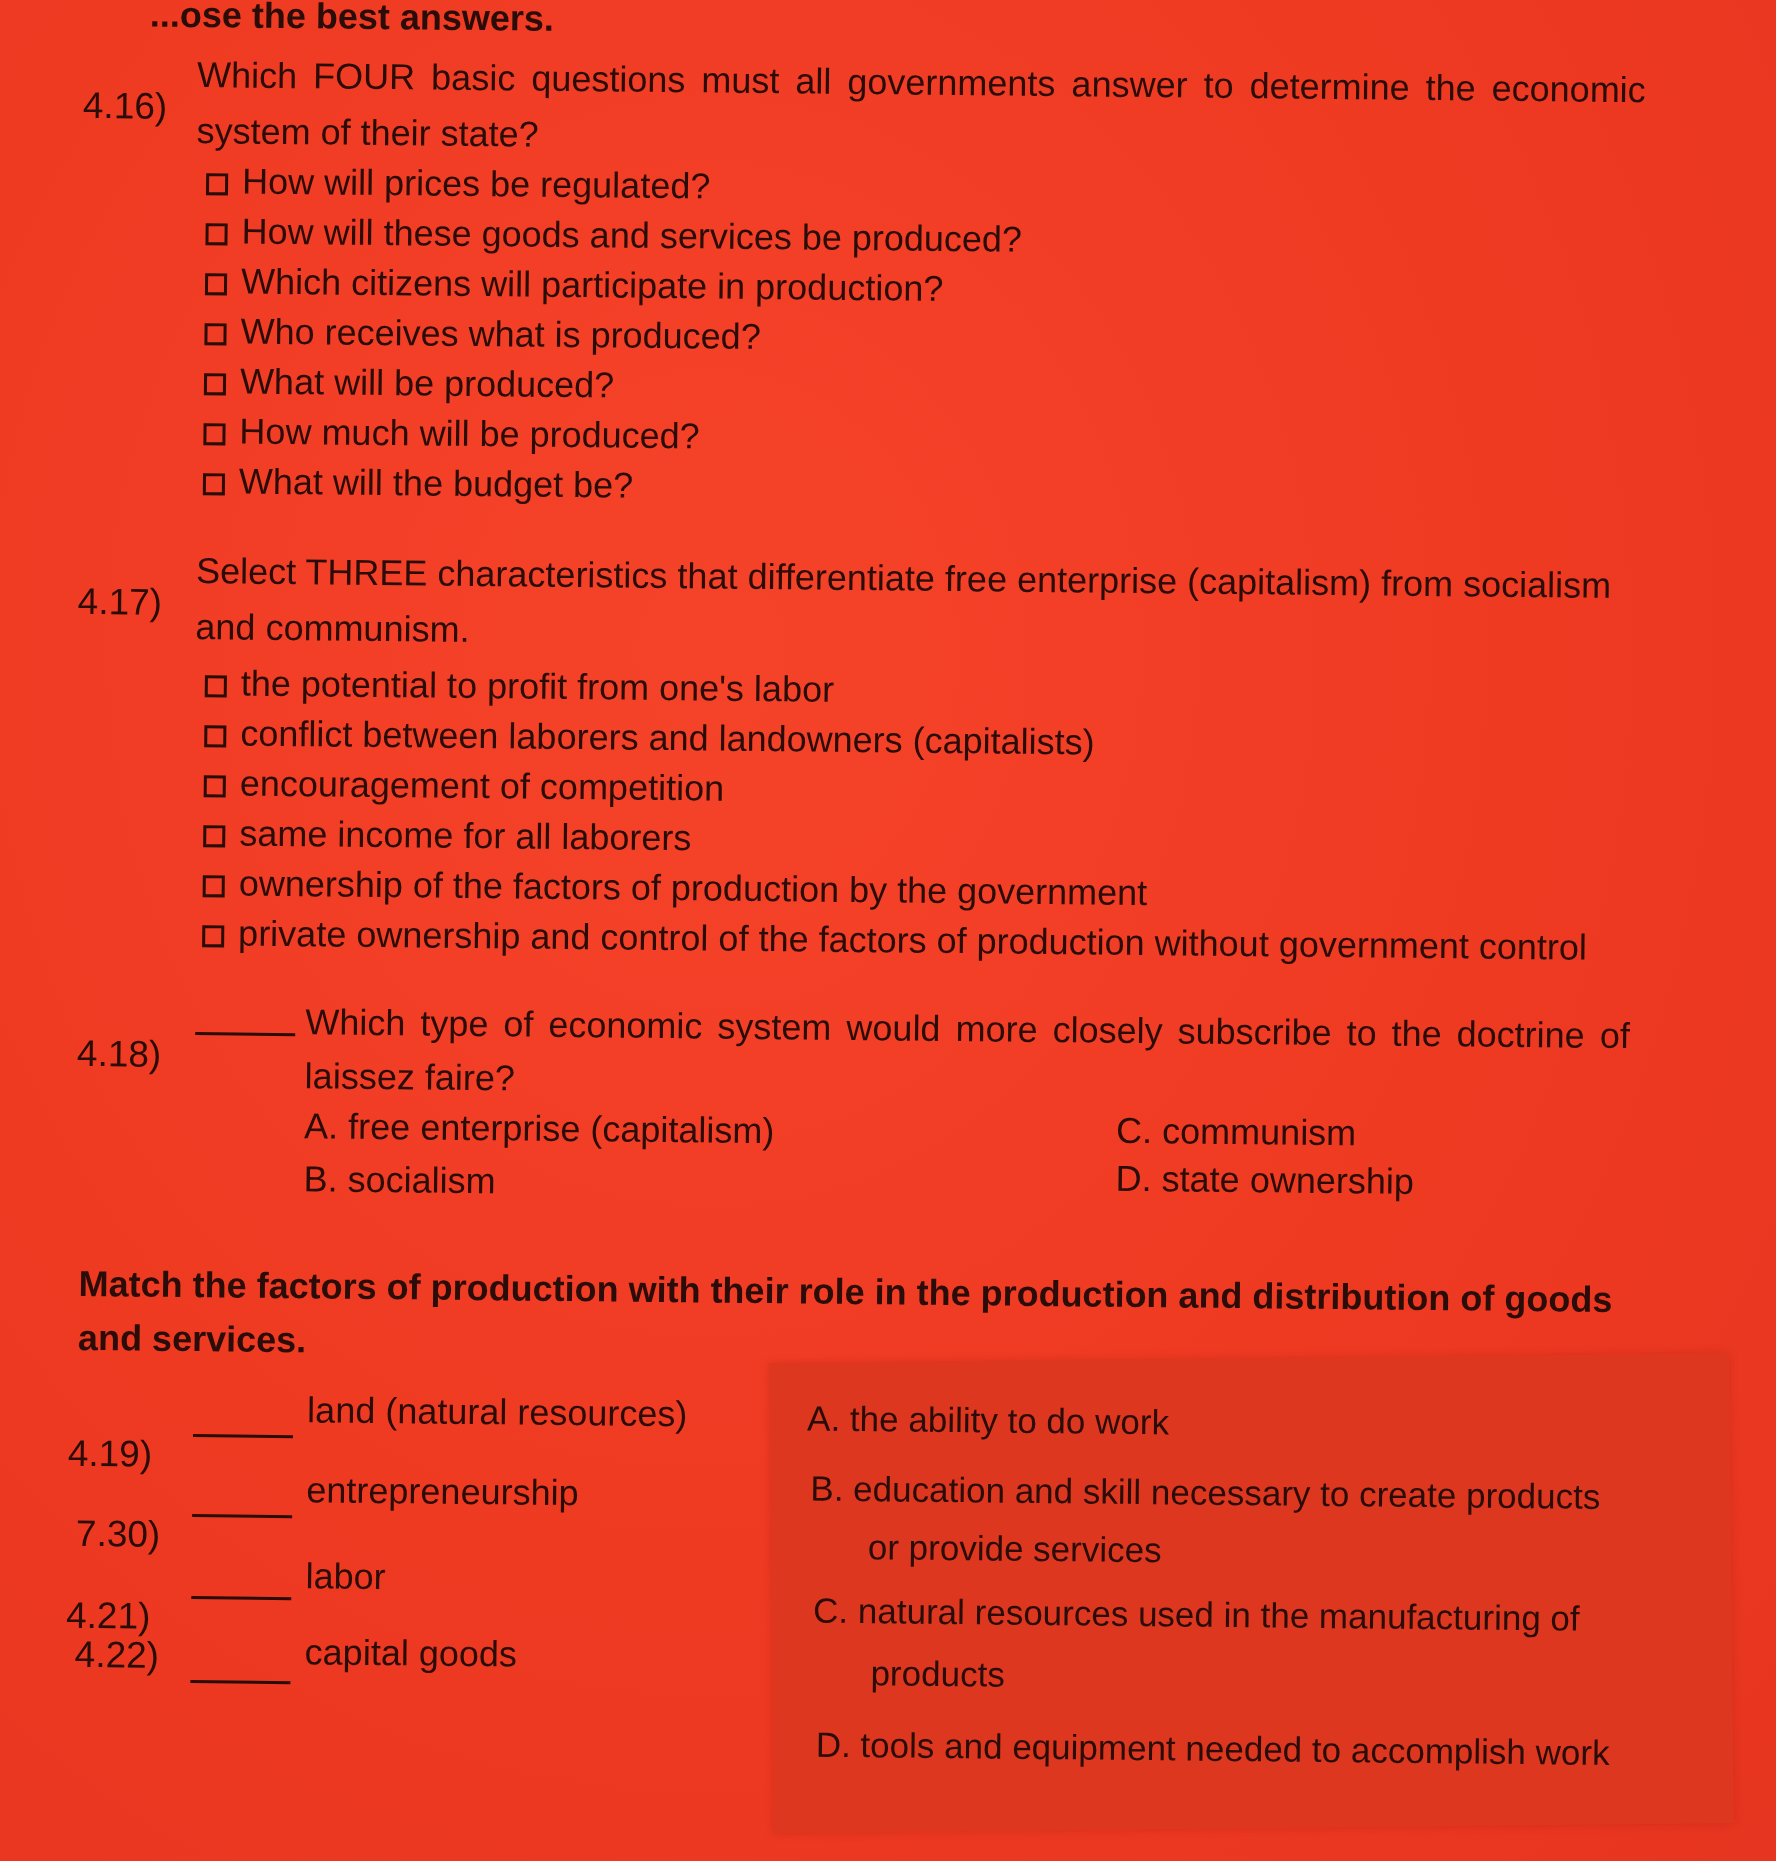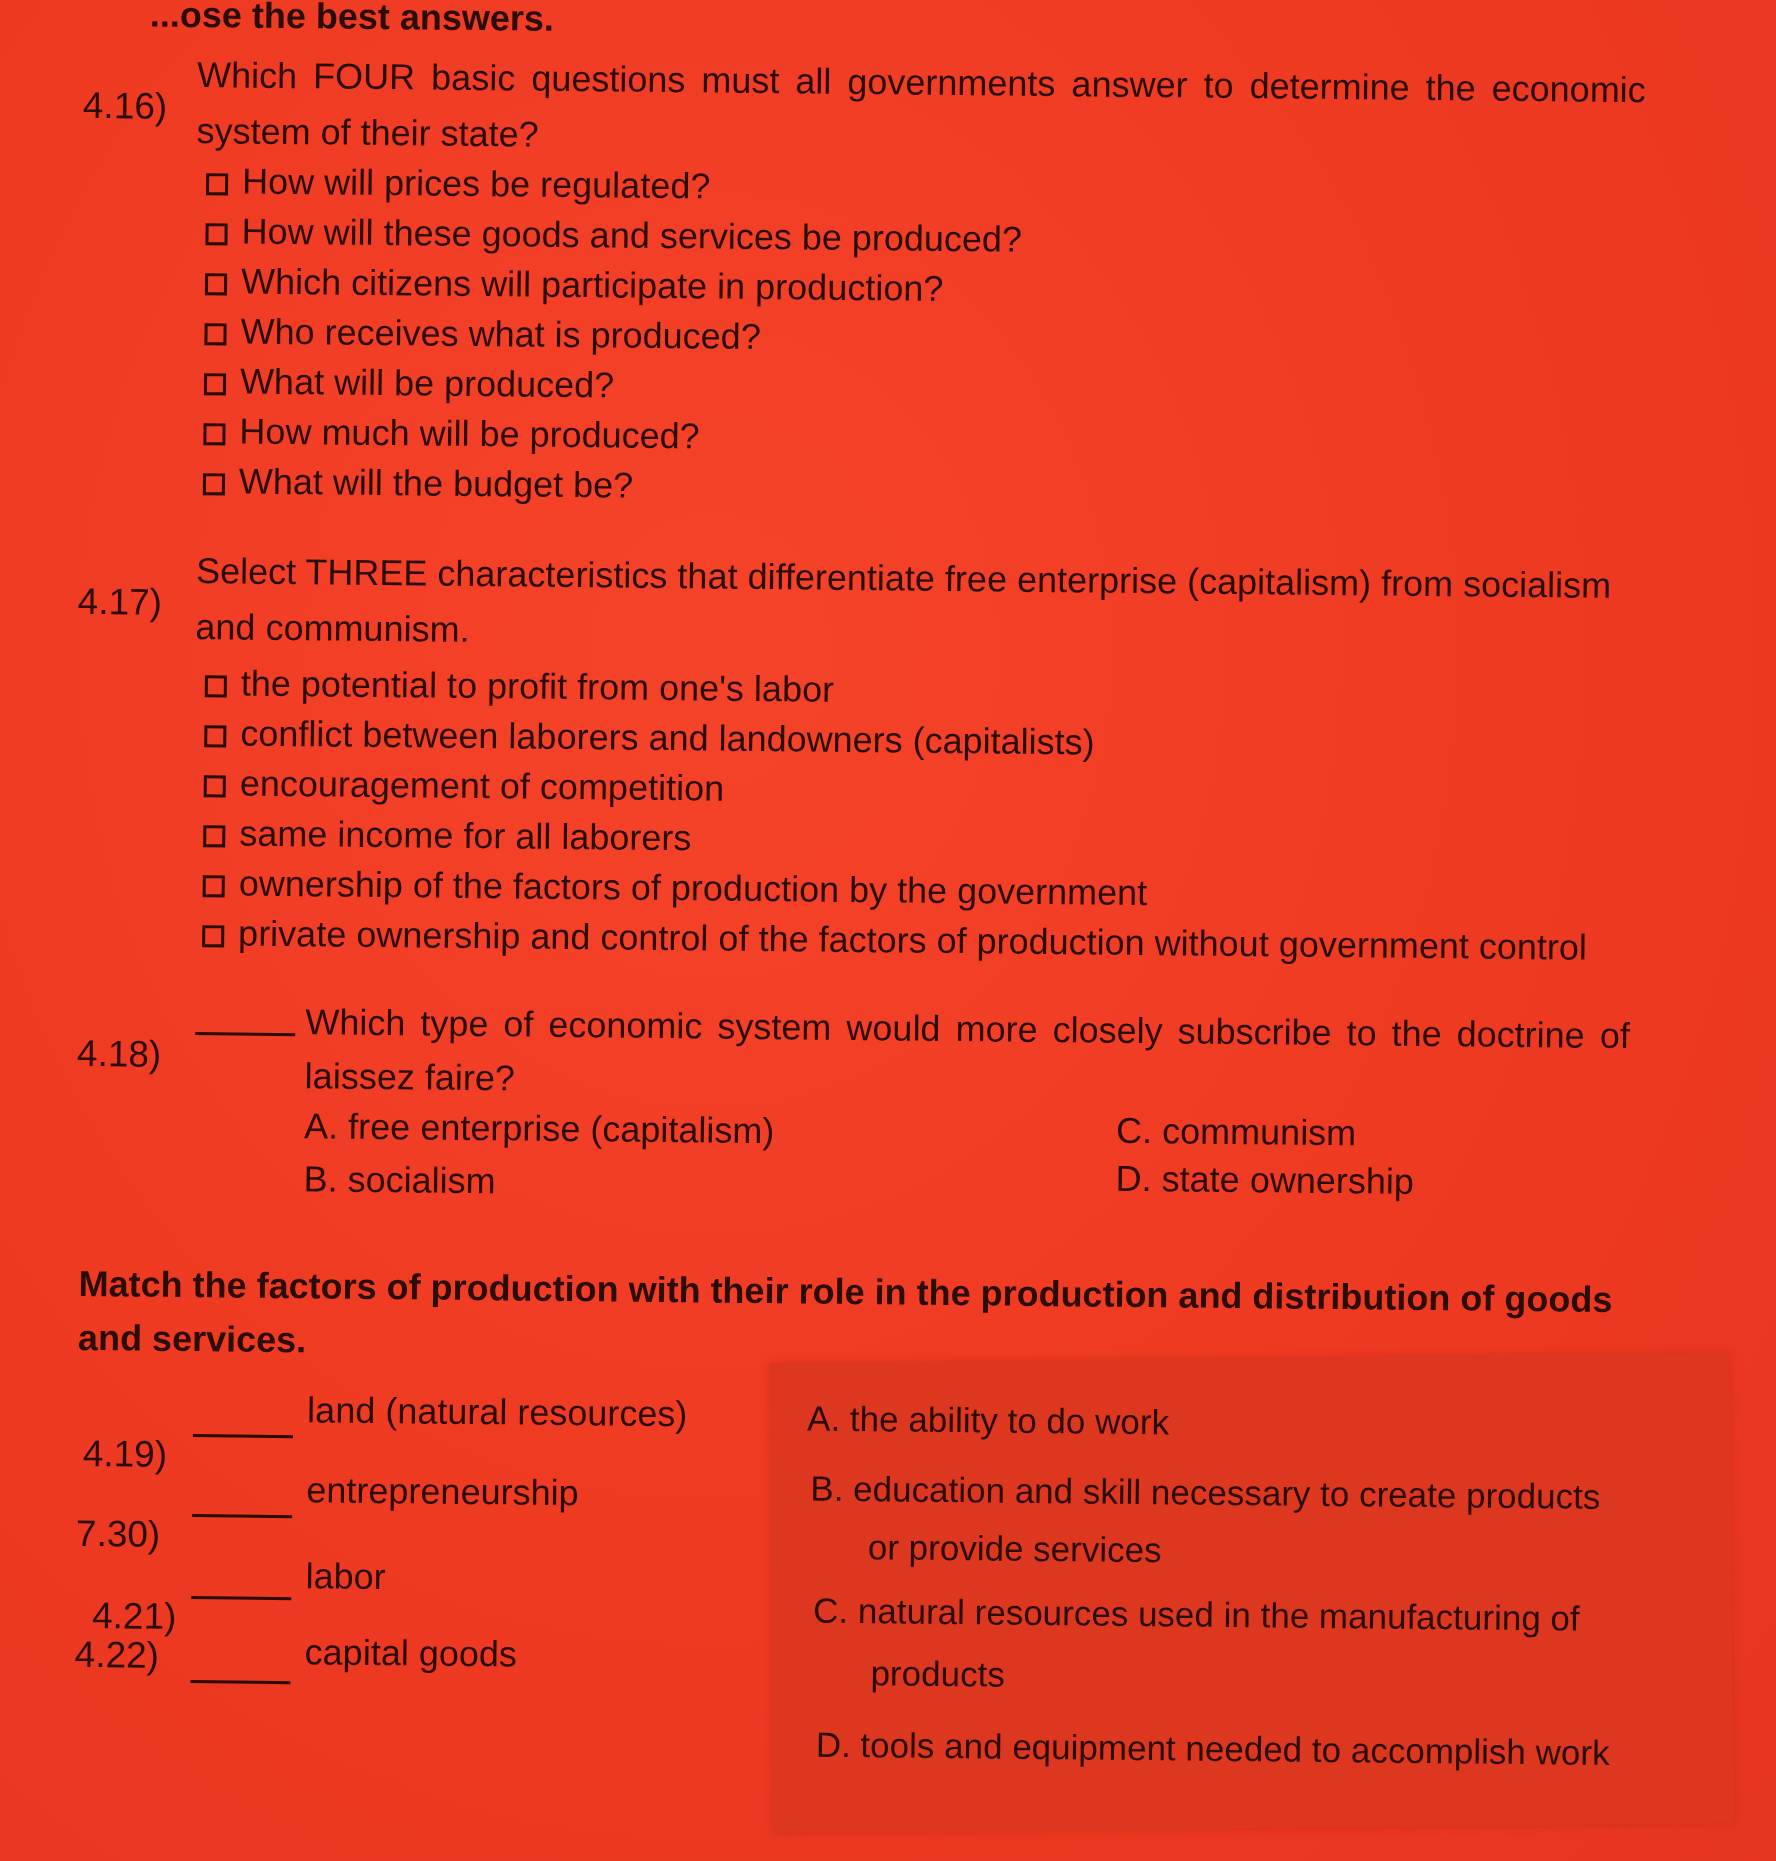--- a/index.html
+++ b/index.html
@@ -51,29 +51,29 @@
   <div class="line" style="left:316px;top:1102px;">A.  free enterprise (capitalism)</div>
   <div class="line" style="left:316px;top:1155px;">B.  socialism</div>
   <div class="line" style="left:1128px;top:1098px;">C.  communism</div>
   <div class="line" style="left:1128px;top:1146px;">D.  state ownership</div>
 
   <div class="line bold" style="left:92px;top:1262px;font-size:36px;">Match the factors of production with their role in the production and distribution of goods</div>
   <div class="line bold" style="left:92px;top:1316px;font-size:36px;">and services.</div>
 
   <div class="matchbox"></div>
 
-  <div class="qnum" style="left:98px;top:1400px;">4.19)</div>
+  <div class="qnum" style="left:83px;top:1400px;">4.19)</div>
   <div class="line" style="left:208px;top:1402px;"><span class="blank"></span></div>
   <div class="line" style="left:322px;top:1386px;">land (natural resources)</div>
 
   <div class="qnum" style="left:92px;top:1480px;">7.30)</div>
   <div class="line" style="left:208px;top:1482px;"><span class="blank"></span></div>
   <div class="line" style="left:322px;top:1466px;">entrepreneurship</div>
 
-  <div class="qnum" style="left:109px;top:1562px;text-align:right;">4.21)</div>
+  <div class="qnum" style="left:83px;top:1562px;text-align:right;">4.21)</div>
   <div class="line" style="left:208px;top:1564px;"><span class="blank"></span></div>
   <div class="line" style="left:322px;top:1552px;">labor</div>
 
   <div class="qnum" style="left:92px;top:1601px;">4.22)</div>
   <div class="line" style="left:208px;top:1648px;"><span class="blank"></span></div>
   <div class="line" style="left:322px;top:1628px;">capital goods</div>
 
   <div class="line" style="left:822px;top:1390px;font-size:35px;">A.  the ability to do work</div>
   <div class="line" style="left:826px;top:1460px;font-size:35px;">B.  education and skill necessary to create products</div>
   <div class="line" style="left:884px;top:1518px;font-size:35px;">or provide services</div>

